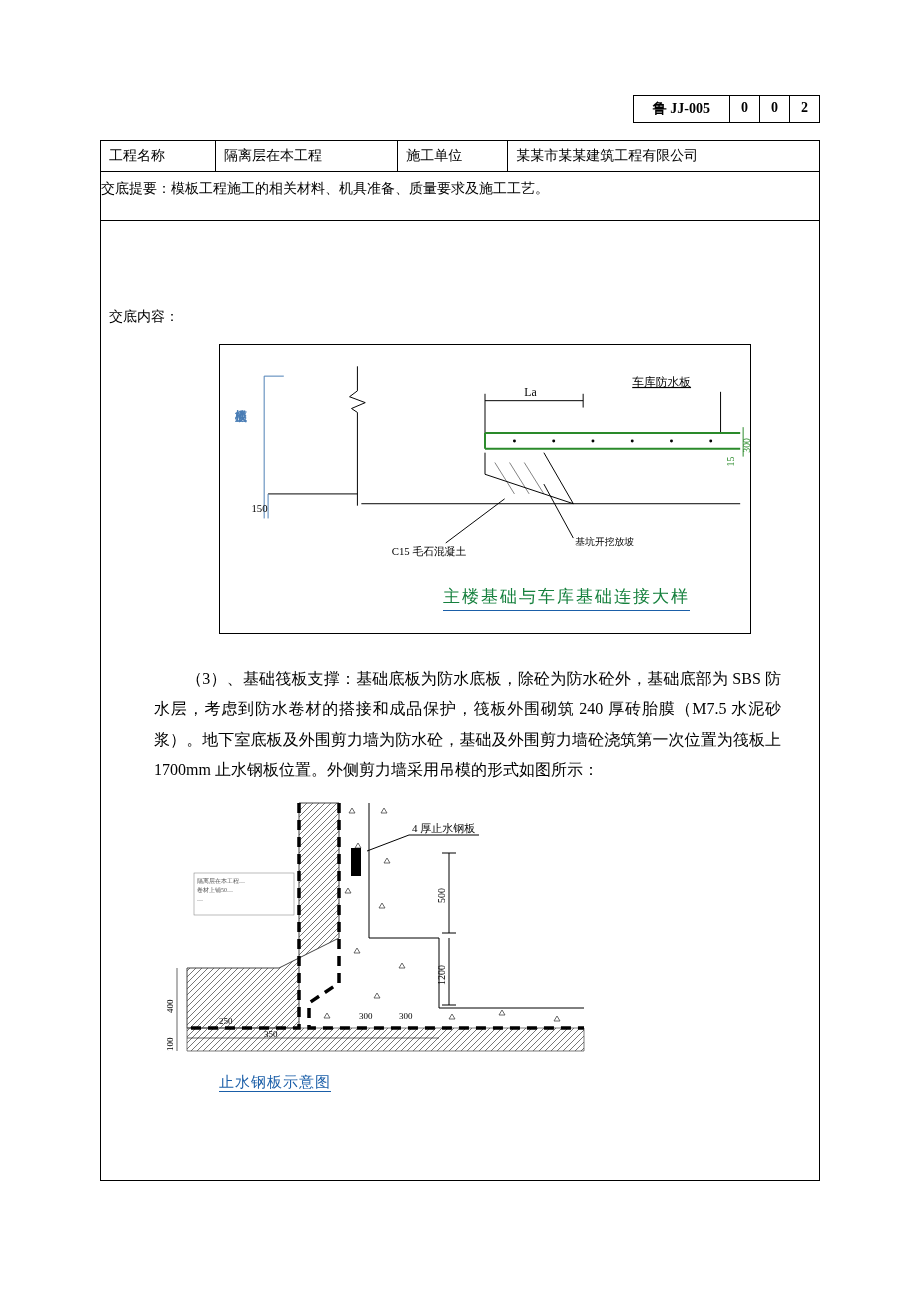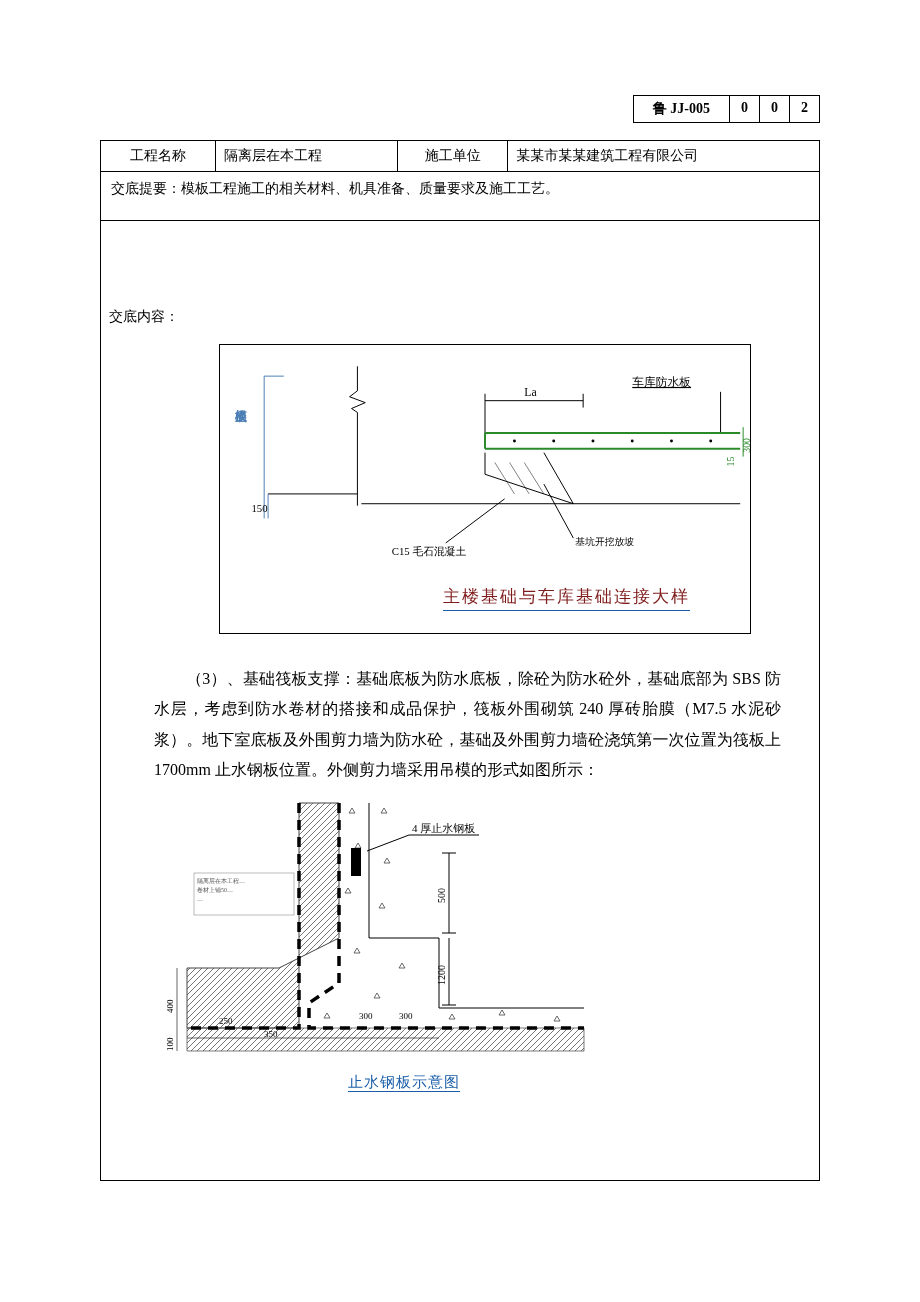--- a/index.html
+++ b/index.html
@@ -26,21 +26,21 @@
       width: 100%;
       border-collapse: collapse;
       margin-top: 45px;
     }
     table.main td, table.main th {
       border: 1px solid #000;
       padding: 6px 8px;
       font-weight: normal;
       vertical-align: middle;
     }
-    .center { text-align: center; }
+    .center { }
     .content-cell {
       height: 960px;
       vertical-align: top;
       padding: 10px 12px;
     }
     .diagram-box {
       border: 1px solid #000;
       margin: 18px 60px 30px 110px;
       height: 290px;
       position: relative;
@@ -53,21 +53,21 @@
       text-align: justify;
     }
     .para .indent { display:inline-block; width:2em; }
     .fig2 {
       margin: 8px auto 0 40px;
       width: 440px;
       height: 300px;
       position: relative;
     }
     .caption1 {
-      color: #7f1d1d;
+      color: #15803d;
       font-size: 17px;
       letter-spacing: 2px;
       border-bottom: 1px solid #1a5ea8;
       position: absolute;
       right: 60px;
       bottom: 22px;
       padding-bottom: 2px;
     }
     .caption2 {
       color: #1a5ea8;
@@ -96,21 +96,21 @@
 
 <table class="main">
   <tbody>
       <tr>
     <td class="center" style="width:115px">工程名称</td>
     <td colspan="2">隔离层在本工程</td>
     <td class="center" style="width:110px">施工单位</td>
     <td colspan="2">某某市某某建筑工程有限公司</td>
   </tr>
   <tr>
-    <td colspan="6" style="padding:8px 10px">
+    <td colspan="6" style="padding:8px 0">
       <span>交底提要：</span><span>模板工程施工的相关材料、机具准备、质量要求及施工工艺。</span>
       <div style="height:14px"></div>
     </td>
   </tr>
   <tr>
     <td colspan="6" class="content-cell">
       <div style="">交底内容：</div>
 
       <div class="diagram-box">
         <span class="vlabel-blue" style="left:12px;top:55px">主楼模板底筋</span>
@@ -230,20 +230,20 @@
 
           <line x1="28" y1="175" x2="28" y2="258" stroke="#000" stroke-width="0.6"></line>
           <text x="24" y="220" font-size="9" transform="rotate(-90 24 220)">400</text>
           <text x="24" y="258" font-size="9" transform="rotate(-90 24 258)">100</text>
 
           <rect x="45" y="80" width="100" height="42" fill="none" stroke="#777" stroke-width="0.5"></rect>
           <text x="48" y="90" font-size="6" fill="#555">隔离层在本工程…</text>
           <text x="48" y="99" font-size="6" fill="#555">卷材上铺50…</text>
           <text x="48" y="108" font-size="6" fill="#555">…</text>
         </svg>
-        <div style="text-align:center; margin-left:70px">
+        <div style="text-align:left; margin-left:70px">
           <span class="caption2">止水钢板示意图</span>
         </div>
       </div>
     </td>
   </tr>
 </tbody>
   </table>
 
 </body></html>

